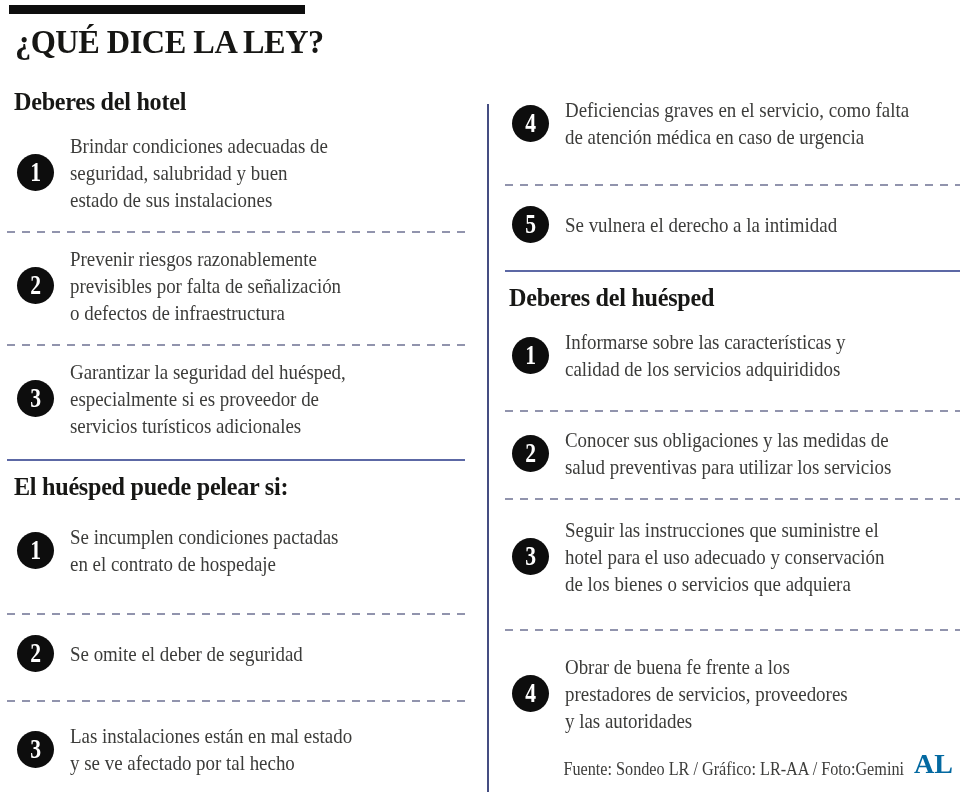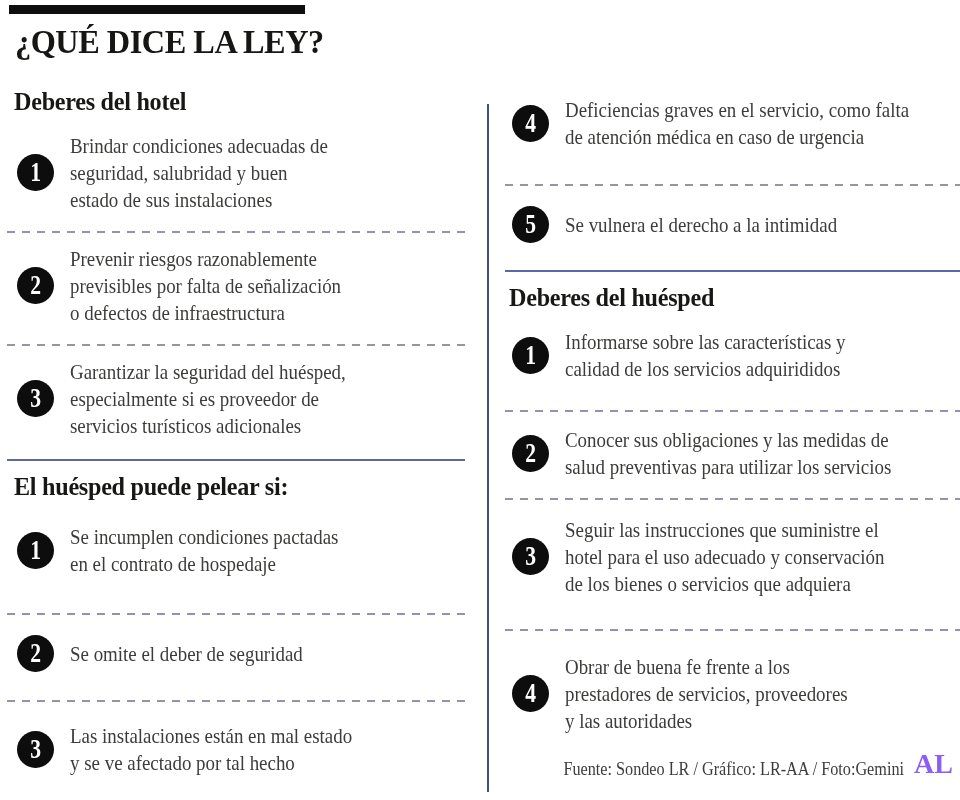--- a/index.html
+++ b/index.html
@@ -78,21 +78,21 @@
   .r-hdash3{margin-top:32px;}
   .r-hitem4{margin-top:22px;}
 
   .credits{
     margin-top:24px;margin-right:58px;text-align:right;
     font-size:18px;line-height:22px;color:#3c3c3a;
     transform:scaleX(0.9);transform-origin:right center;
   }
   .logo-al{
     position:absolute;right:14px;top:748px;
-    font-size:28px;font-weight:bold;color:#8b5cf6;letter-spacing:0px;
+    font-size:28px;font-weight:bold;color:#0369a1;letter-spacing:0px;
   }
 </style>
 </head>
 <body>
 
 <div class="canvas">
 
   <div class="v-divider"></div>
 
   <div class="col-left">

